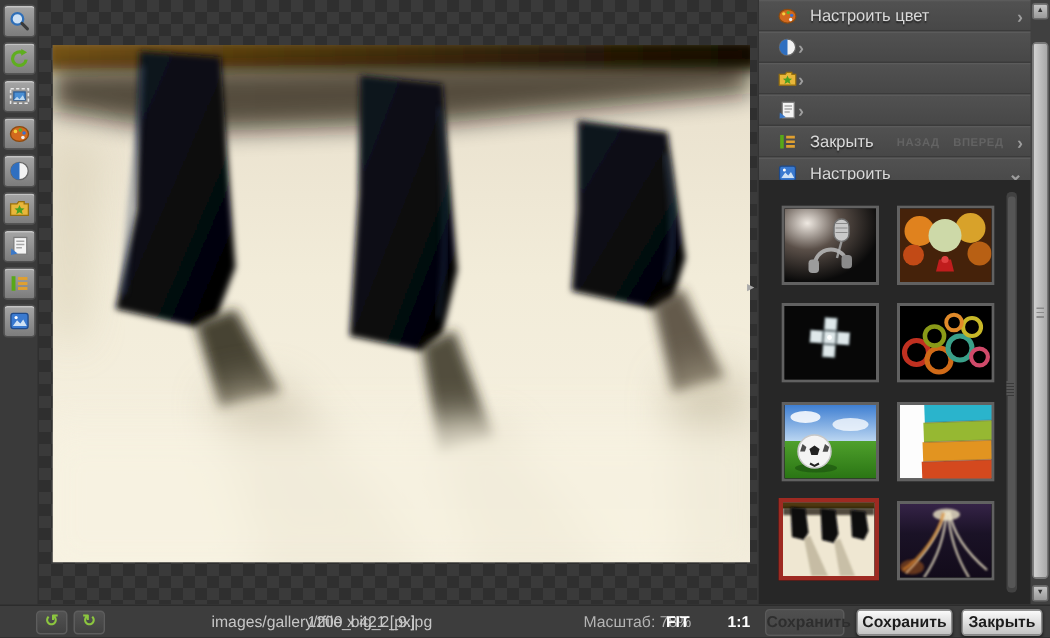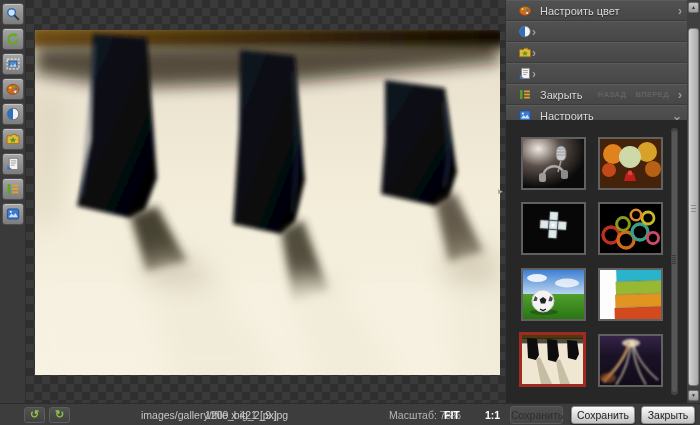--- a/index.html
+++ b/index.html
@@ -65,21 +65,21 @@
 
   
   .statusbar{position:absolute;left:0;top:403px;width:700px;height:22px;background:#3d3d3d;
         border-top:1px solid #2c2c2c;box-sizing:border-box;}
   .sb-undo{position:absolute;top:3px;width:21px;height:16px;background:linear-gradient(#525252,#414141);
         border:1px solid #5d5d5d;border-radius:3px;box-sizing:border-box;color:#8cc63f;
         font-size:11px;line-height:13px;text-align:center;font-weight:bold;cursor:pointer;}
   .sb-text{position:absolute;top:0;height:22px;line-height:22px;font-size:10.5px;color:#c6c6c6;}
   .sb-zoomlbl{color:#b4b4b4;}
   .sb-fit{font-weight:bold;color:#fff;cursor:pointer;}
-  .sb-btn{position:absolute;top:2px;height:18px;border-radius:3px;font-size:10.5px;font-weight:normal;
+  .sb-btn{position:absolute;top:2px;height:18px;border-radius:3px;font-size:10.5px;font-weight:bold;
         text-align:center;line-height:16px;cursor:pointer;box-sizing:border-box;
         background:linear-gradient(#fbfbfb,#c3c3c3);border:1px solid #8e8e8e;color:#1c1c1c;
         box-shadow:0 1px 2px rgba(0,0,0,.5);}
   .sb-btn.disabled{background:linear-gradient(#4f4f4f,#454545);border:1px solid #5a5a5a;
         color:#2e2e2e;box-shadow:none;cursor:default;}
 </style>
 </head>
 <body>
 
 <div id="app">

